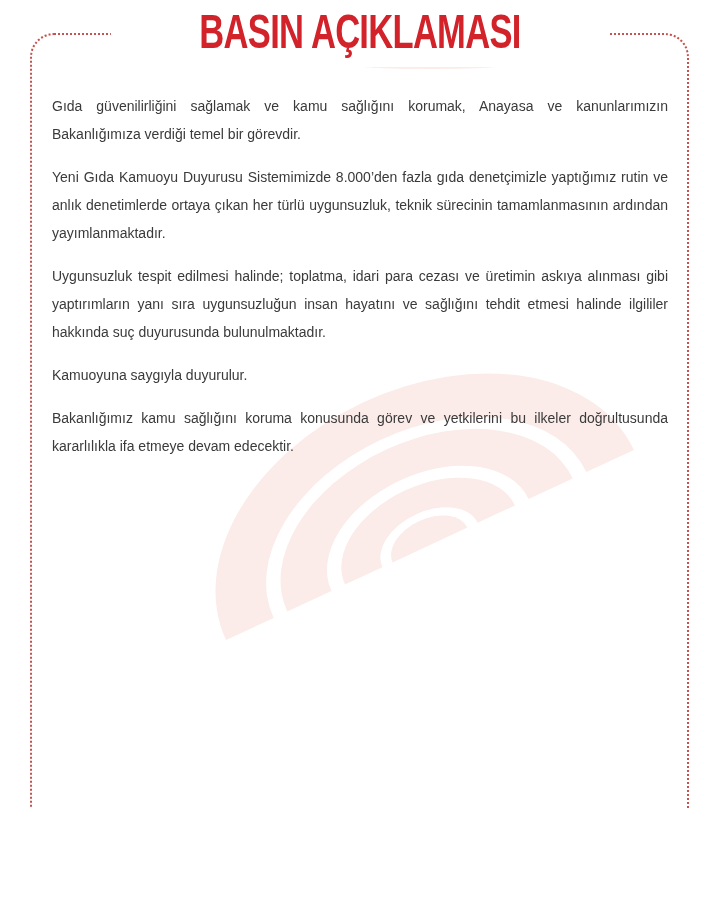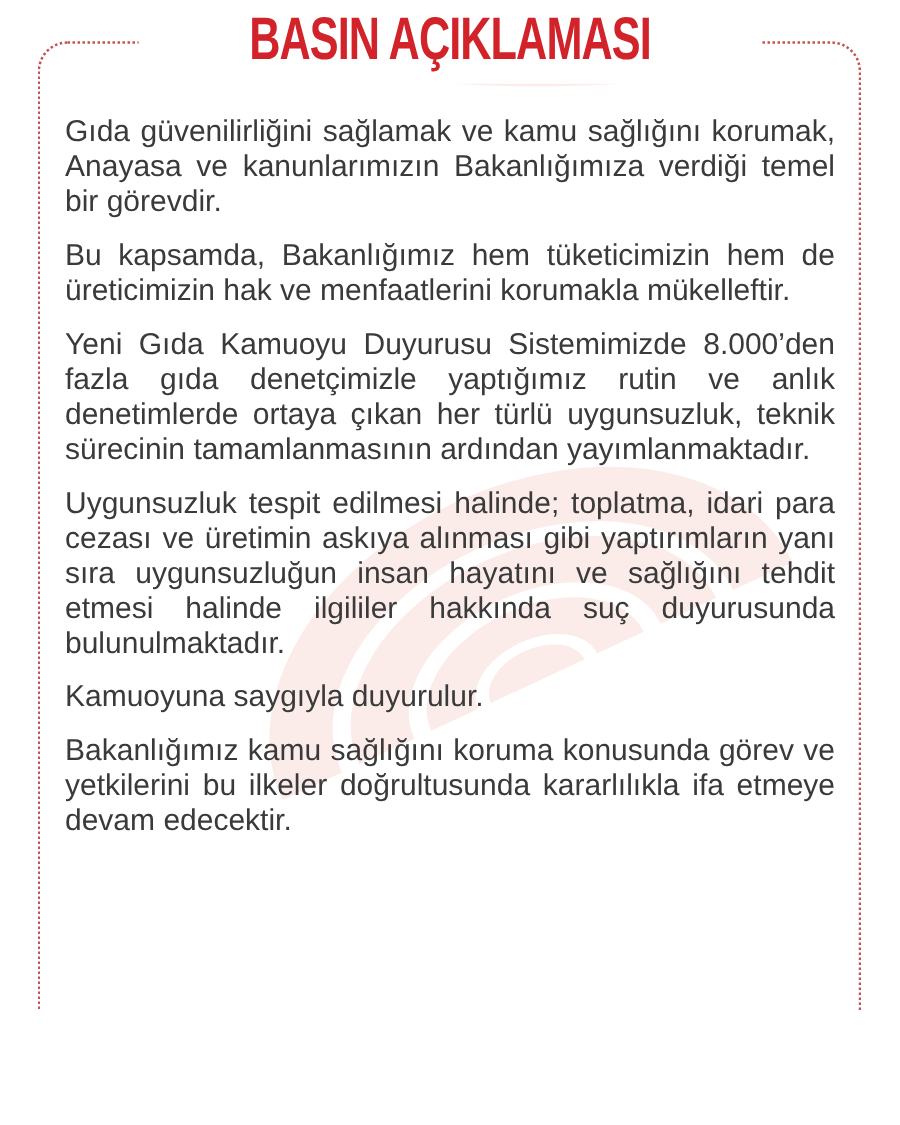--- a/index.html
+++ b/index.html
@@ -45,21 +45,21 @@
     font-weight:bold;
     letter-spacing:-1px;
     color:var(--title-red);
     transform:scaleX(0.72);
     transform-origin:center;
   }
   .body-copy{
     position:absolute;left:52px;top:92px;width:616px;
     z-index:2;
     color:var(--body-text);
-    font-size:24px;
+    font-size:14px;
     line-height:28px;
     text-align:justify;
   }
   .body-copy p{margin-bottom:15px;}
   .body-copy p:last-child{margin-bottom:0;}
   .footer-lockup{
     position:absolute;left:50%;top:809px;
     transform:translateX(-50%);
     z-index:3;
     background:#ffffff;
@@ -94,21 +94,20 @@
   </svg>
 
   <div class="frame"></div>
 
   <div class="title-wrap">
     <span class="title-text">BASIN AÇIKLAMASI</span>
   </div>
 
   <div class="body-copy">
     <p>Gıda güvenilirliğini sağlamak ve kamu sağlığını korumak, Anayasa ve kanunlarımızın Bakanlığımıza verdiği temel bir görevdir.</p>
-    <p>Bu kapsamda, Bakanlığımız hem tüketicimizin hem de üreticimizin hak ve menfaatlerini korumakla mükelleftir.</p>
     <p>Yeni Gıda Kamuoyu Duyurusu Sistemimizde 8.000’den fazla gıda denetçimizle yaptığımız rutin ve anlık denetimlerde ortaya çıkan her türlü uygunsuzluk, teknik sürecinin tamamlanmasının ardından yayımlanmaktadır.</p>
     <p>Uygunsuzluk tespit edilmesi halinde; toplatma, idari para cezası ve üretimin askıya alınması gibi yaptırımların yanı sıra uygunsuzluğun insan hayatını ve sağlığını tehdit etmesi halinde ilgililer hakkında suç duyurusunda bulunulmaktadır.</p>
     <p>Kamuoyuna saygıyla duyurulur.</p>
     <p>Bakanlığımız kamu sağlığını koruma konusunda görev ve yetkilerini bu ilkeler doğrultusunda kararlılıkla ifa etmeye devam edecektir.</p>
   </div>
 
   <div class="footer-lockup">
     <svg class="emblem" viewBox="0 0 100 100" aria-hidden="true">
       <defs>
         <path id="st" d="M0,-4.2 L1,-1.38 L3.99,-1.3 L1.62,0.53 L2.47,3.4 L0,1.7 L-2.47,3.4 L-1.62,0.53 L-3.99,-1.3 L-1,-1.38 Z"></path>

